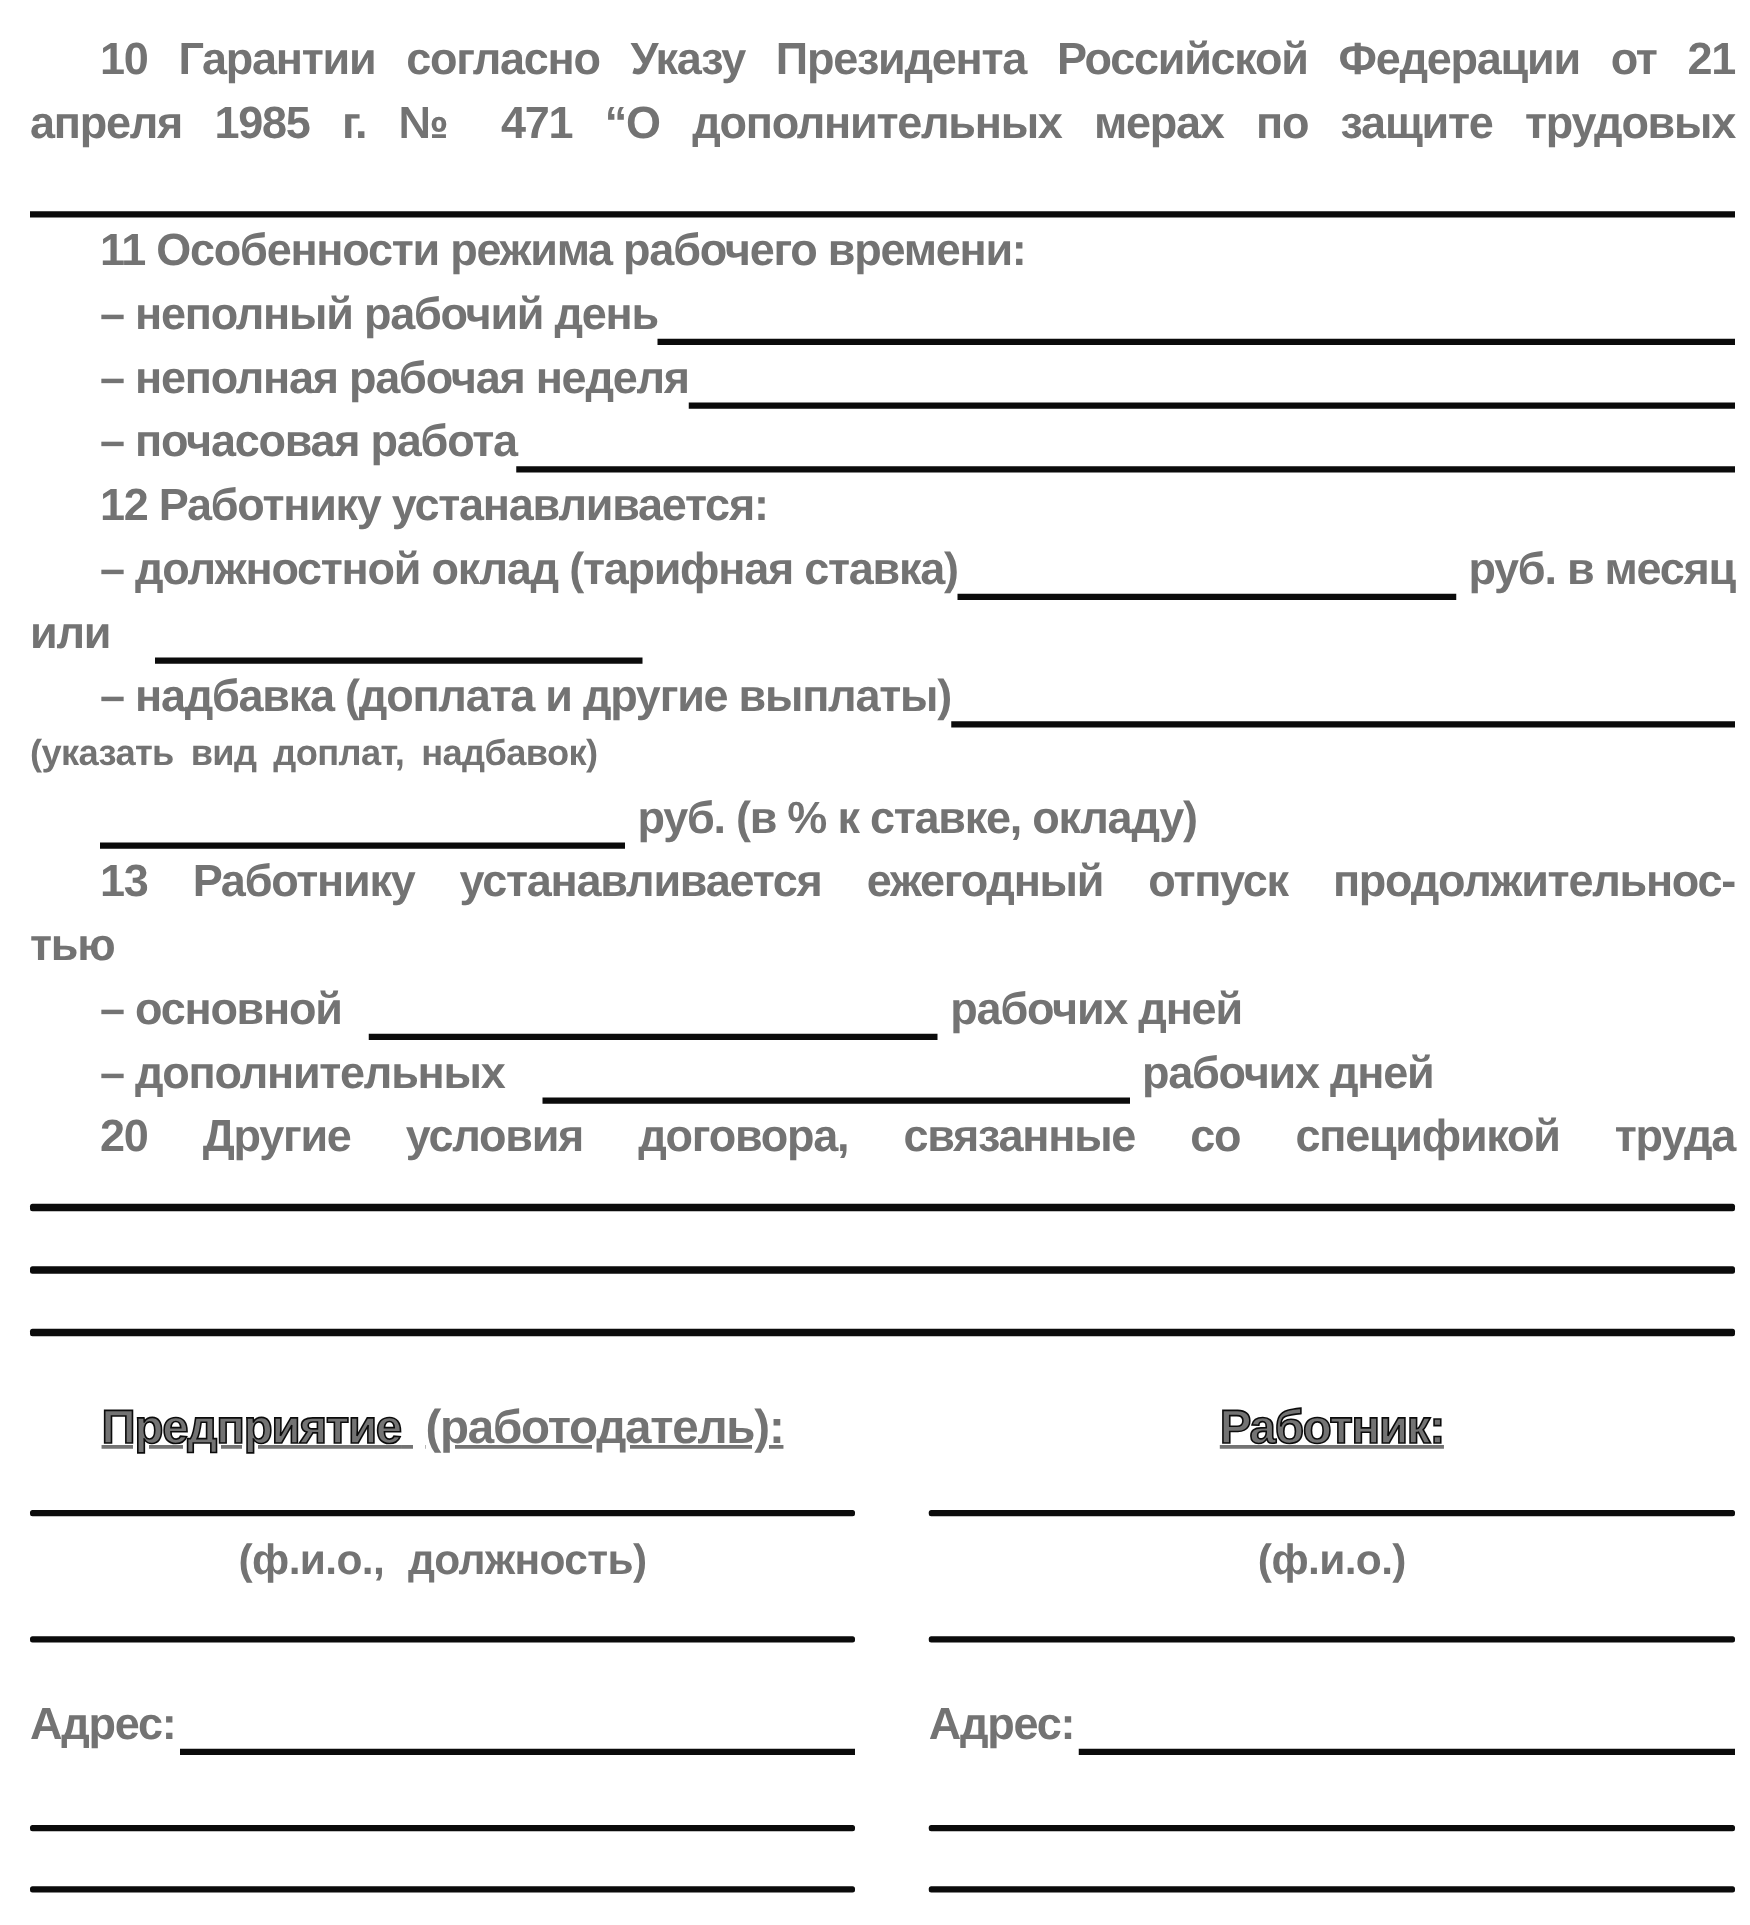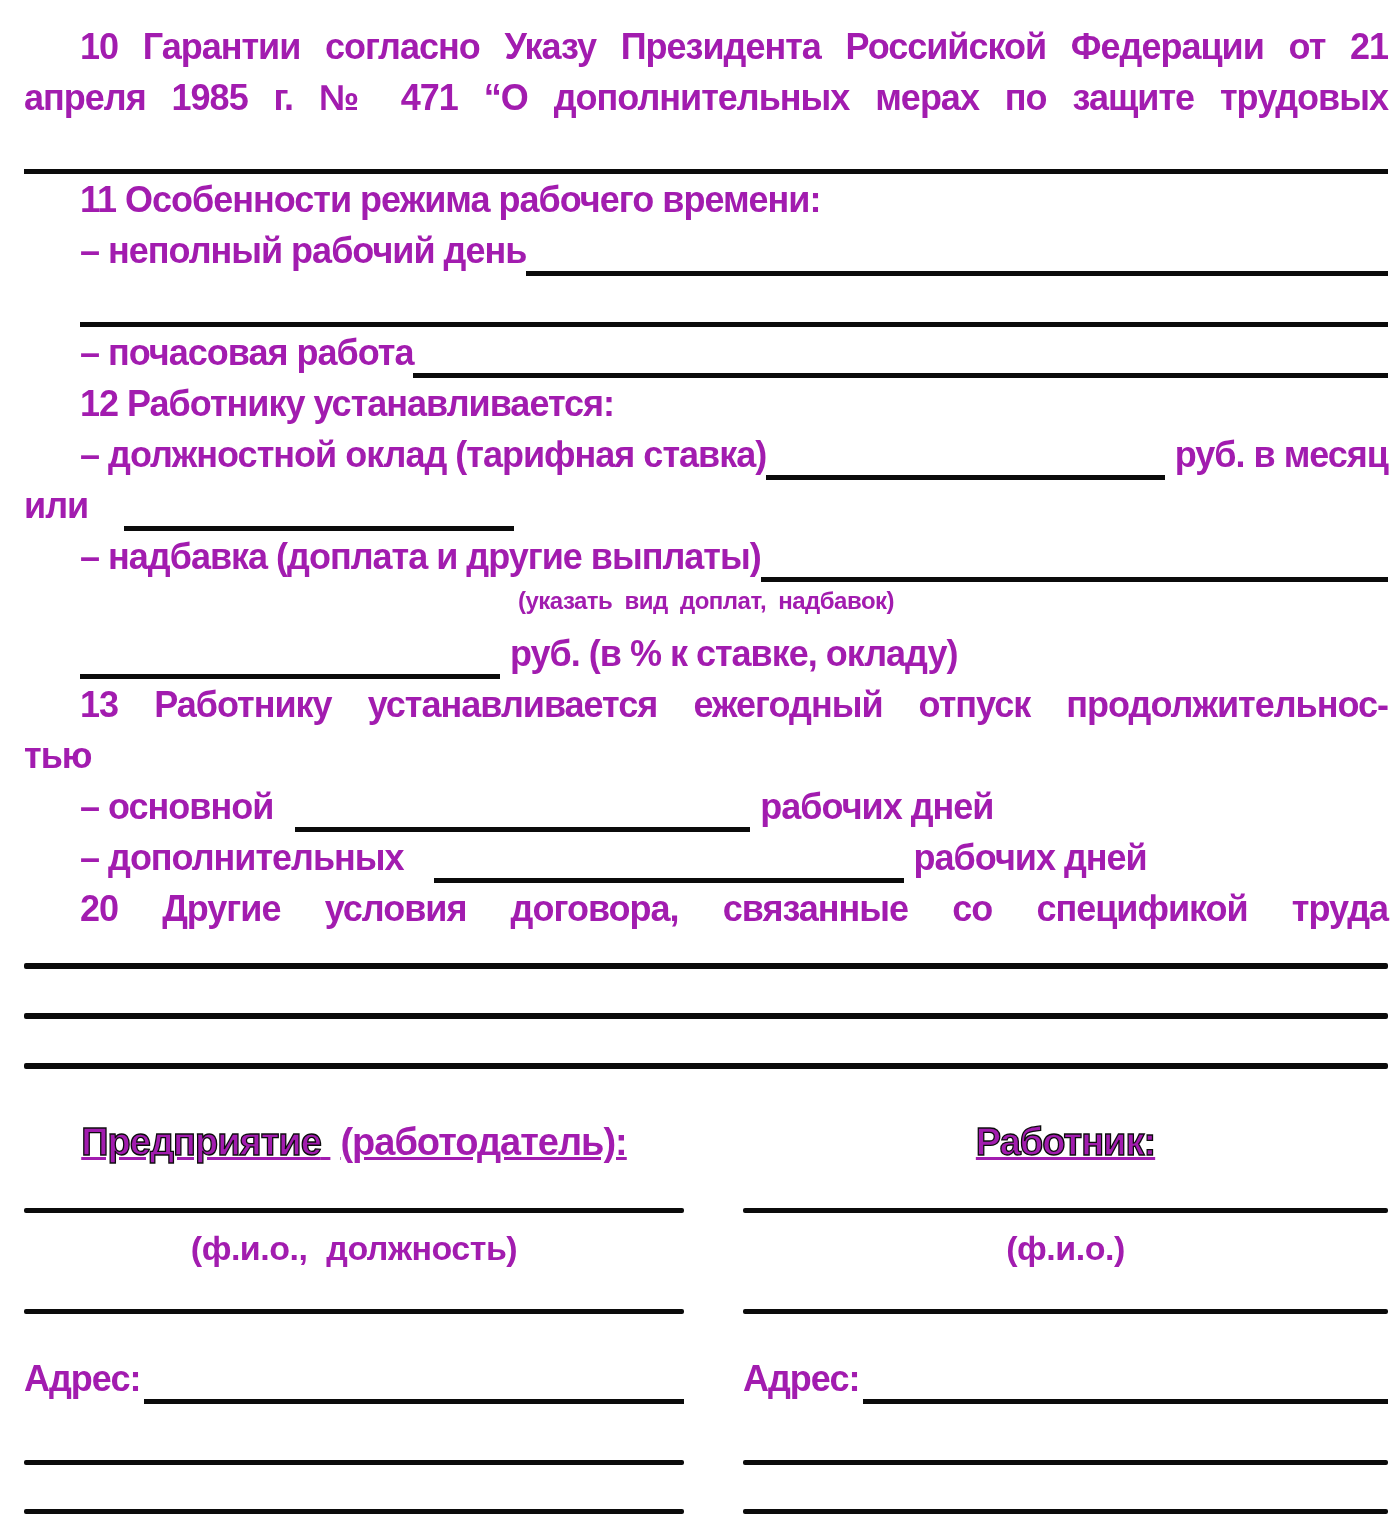--- a/index.html
+++ b/index.html
@@ -5,45 +5,45 @@
   * { margin:0; padding:0; box-sizing:border-box; }
   html, body { width:1400px; height:1540px; background:#ffffff; }
   .doc {
     position:relative;
     width:1400px; height:1540px;
     padding:26px 12px 14px 24px;
     font-family:"Liberation Sans", sans-serif;
     font-weight:bold;
     font-size:36px;
     letter-spacing:-1px;
-    color:#a21caf;
+    color:#737373;
     overflow:hidden;
   }
   .line { height:51px; white-space:nowrap; }
   .flexrow { display:flex; align-items:baseline; }
   .just { text-align:justify; text-align-last:justify; }
   .indent { padding-left:56px; }
   .blank {
     border-bottom:5px solid #0b0b0b;
     height:0;
     align-self:flex-end;
     margin-bottom:5px;
   }
   .grow { flex:1 1 auto; }
   .w390 { flex:0 0 390px; margin-left:36px; }
   .w420 { flex:0 0 420px; }
   .w455 { flex:0 0 455px; margin-left:22px; }
   .w470 { flex:0 0 470px; margin-left:30px; }
   .suffix { margin-left:10px; }
   .hintline {
     height:46px;
-    font-size:24px;
+    font-size:29px;
     letter-spacing:-0.5px;
     word-spacing:6px;
-    text-align:center;
+    text-align:left;
     white-space:nowrap;
   }
   .hr {
     height:6px;
     background:#0b0b0b;
     border-radius:2px;
   }
   .hr1 { margin-top:24px; }
   .hr2 { margin-top:44px; }
   .hr3 { margin-top:44px; }
@@ -90,20 +90,21 @@
   <div class="line flexrow">
     <span class="blank grow"></span>
   </div>
 
   <div class="line indent">11 Особенности режима рабочего времени:</div>
   <div class="line flexrow indent">
     <span>– неполный рабочий день</span>
     <span class="blank grow"></span>
   </div>
   <div class="line flexrow indent">
+    <span>– неполная рабочая неделя</span>
     <span class="blank grow"></span>
   </div>
   <div class="line flexrow indent">
     <span>– почасовая работа</span>
     <span class="blank grow"></span>
   </div>
 
   <div class="line indent">12 Работнику устанавливается:</div>
   <div class="line flexrow indent">
     <span>– должностной оклад (тарифная ставка)</span>

